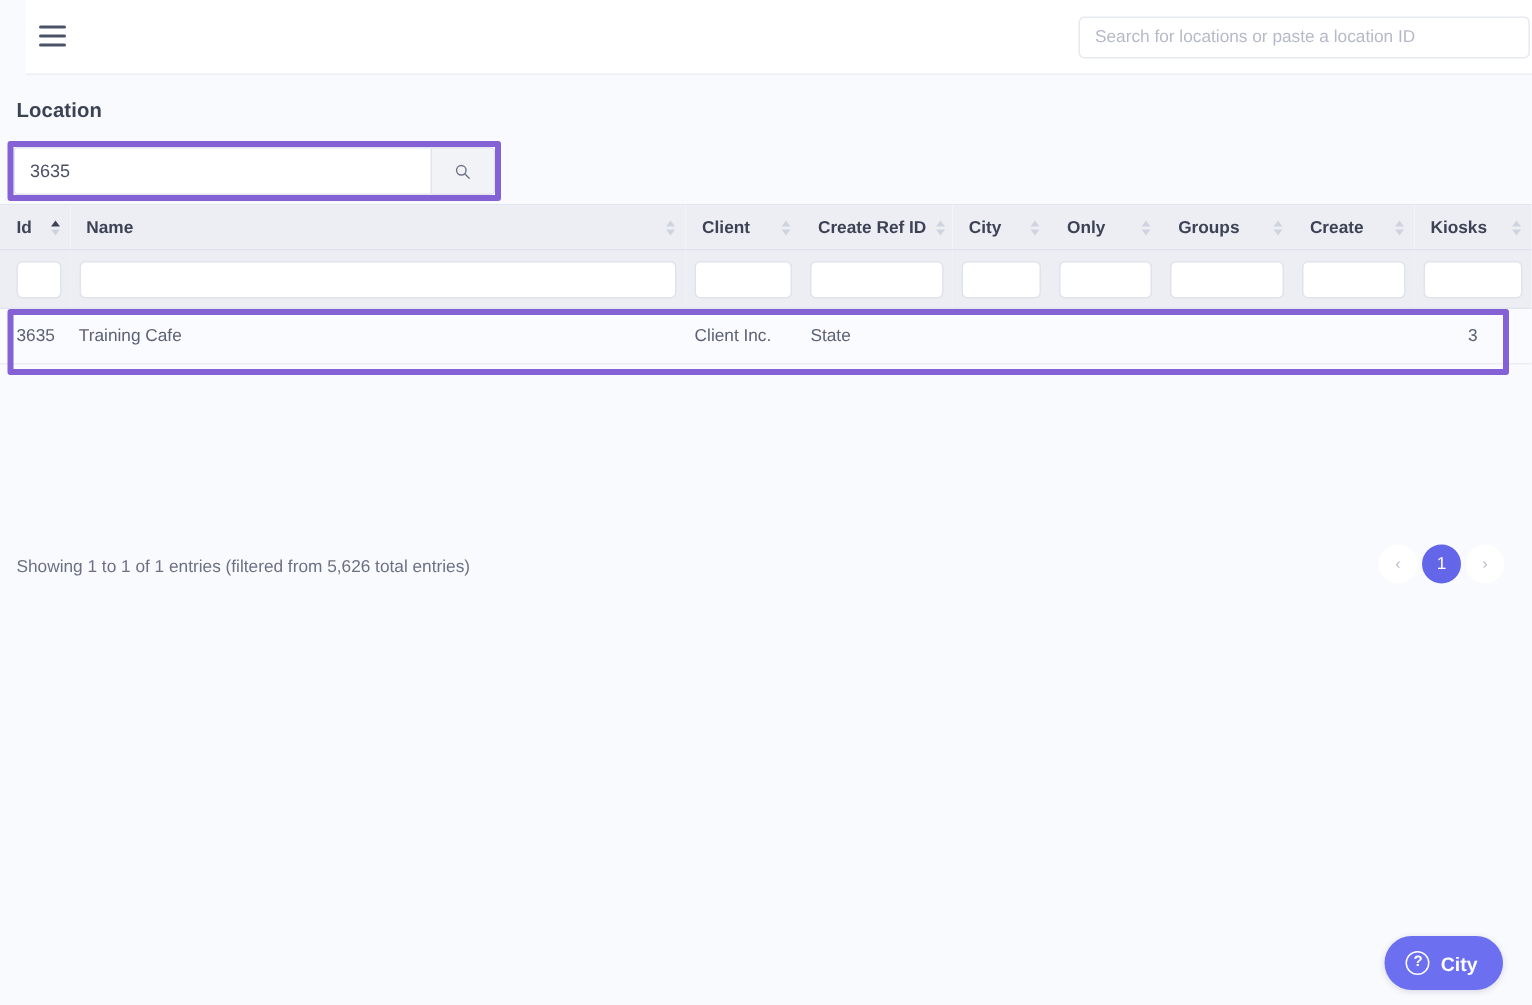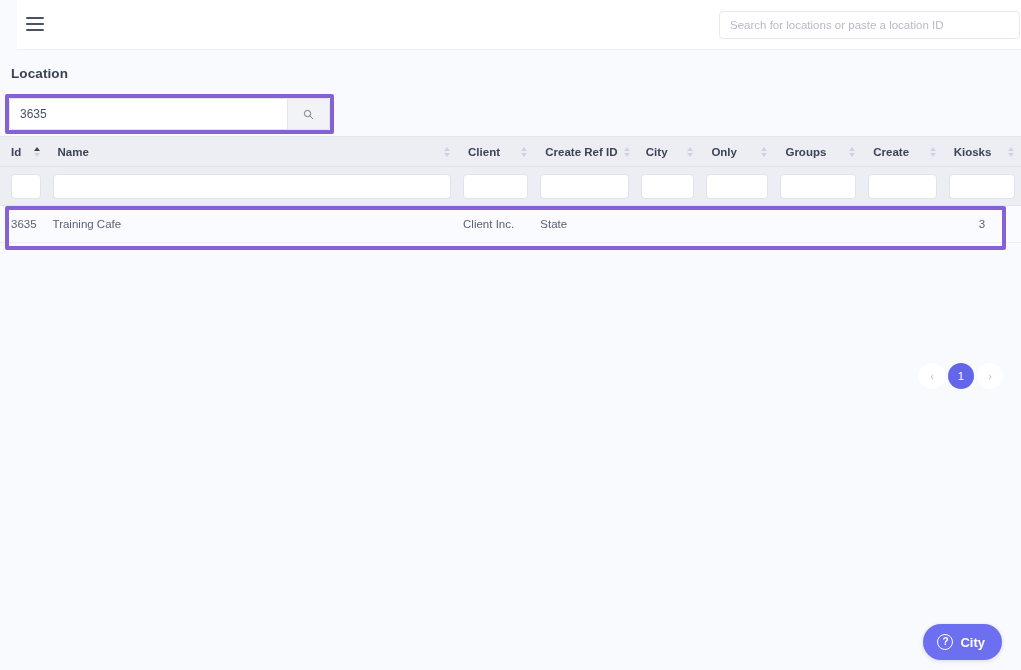--- a/index.html
+++ b/index.html
@@ -494,20 +494,21 @@
             <td></td>
             <td></td>
             <td></td>
             <td></td>
             <td class="c-center">3</td>
           </tr>
         </tbody>
       </table>
     </div>
 
+    <div class="footer-info">Showing 1 to 1 of 1 entries (filtered from 5,626 total entries)</div>
 
     <div class="pager">
       <button class="pg-btn">‹</button>
       <button class="pg-num">1</button>
       <button class="pg-btn">›</button>
     </div>
   </div>
 
   <button class="help-btn">
     <span class="help-q">?</span>

